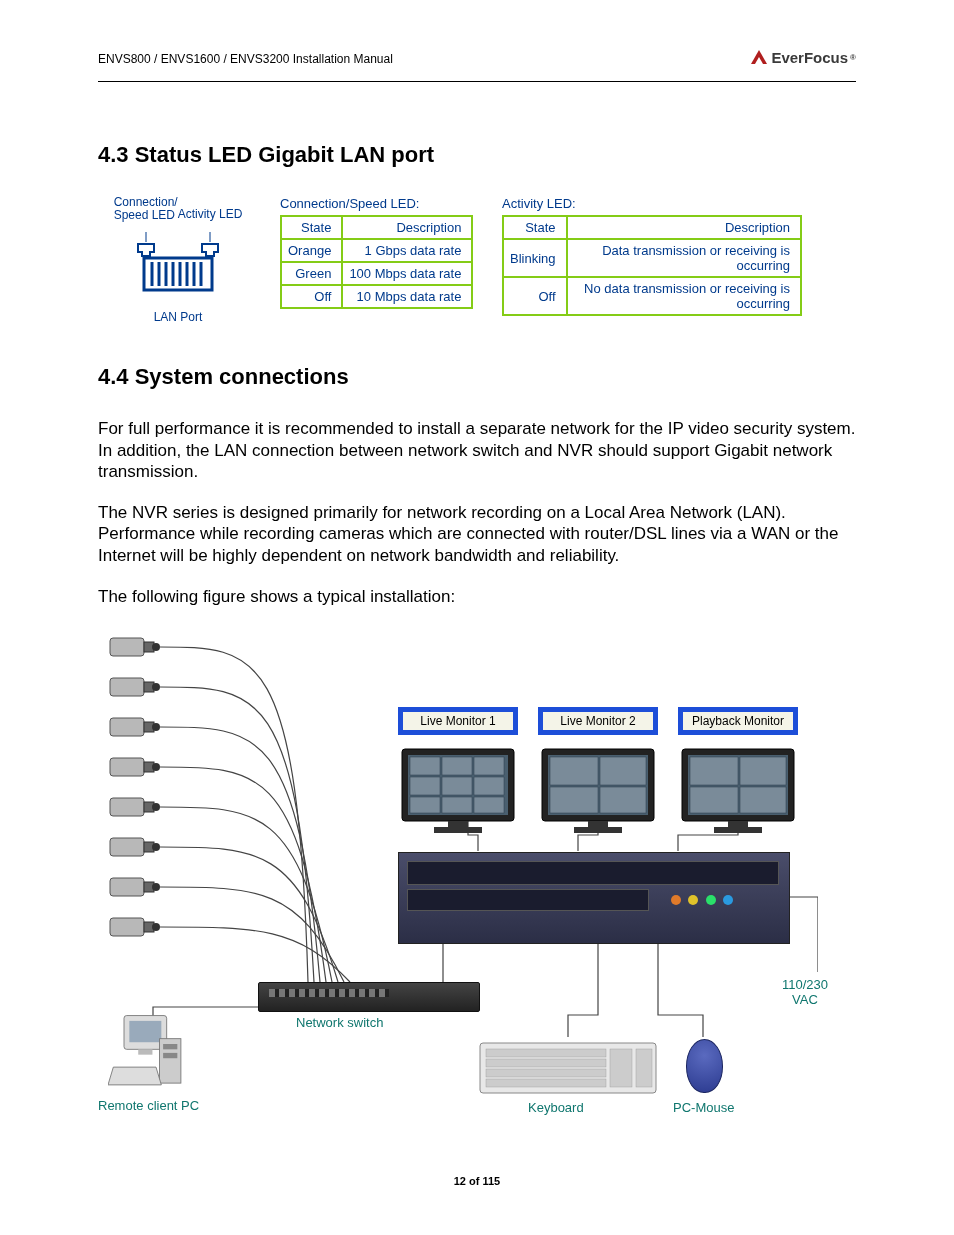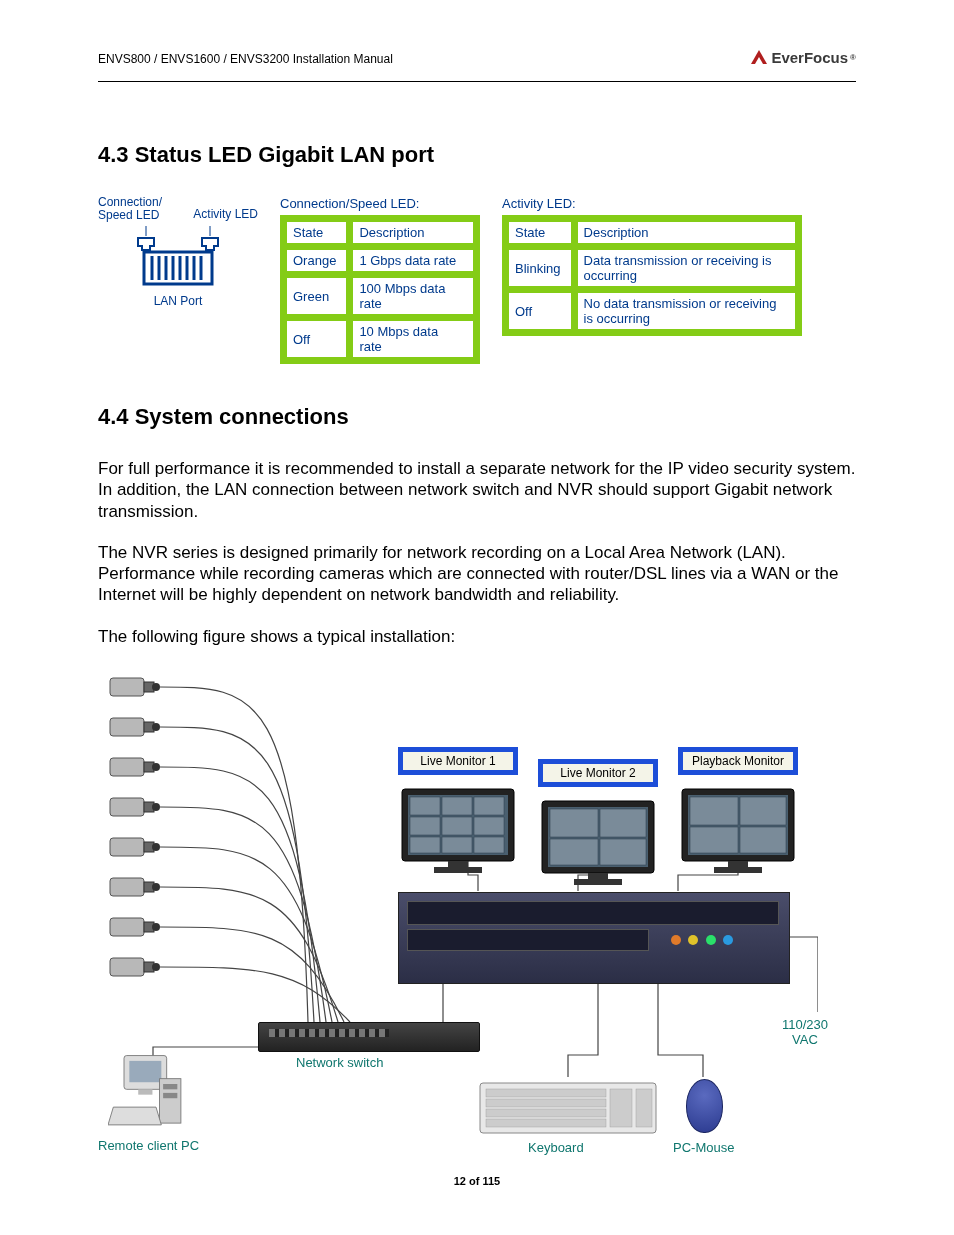--- a/index.html
+++ b/index.html
@@ -58,53 +58,53 @@
     align-items: flex-start;
   }
   .lanport-box {
     width: 160px;
     font-size: 12px;
     color: #003a8c;
     text-align: center;
   }
   .lanport-labels {
     display: flex;
-    justify-content: space-between;
+    justify-content: center;
     font-size: 12px;
     color: #003a8c;
     line-height: 1.1;
-    margin-bottom: 0;
+    margin-bottom: 6px;
   }
   .lanport-svg {
     width: 120px;
     height: 70px;
     margin: 0 auto;
     display: block;
   }
   .lanport-caption {
-    margin-top: 2px;
+    margin-top: 12px;
   }
 
   .led-block {
     flex: 0 0 auto;
   }
   .led-title {
     font-size: 13px;
     color: #003a8c;
     margin-bottom: 4px;
   }
   table.led {
     border-collapse: collapse;
     font-size: 13px;
     color: #003a8c;
   }
   table.led th, table.led td {
-    border: 7px solid #84cc16;
+    border: 2px solid #84cc16;
     padding: 3px 10px 3px 6px;
-    text-align: left;
+    text-align: right;
     font-weight: normal;
   }
   .led1 { width: 200px; }
   .led2 { width: 300px; }
 
   
   .fig2 {
     position: relative;
     width: 720px;
     height: 490px;
@@ -393,21 +393,21 @@
             <rect x="44" y="30" width="30" height="18"></rect>
             <rect x="76" y="30" width="30" height="18"></rect>
           <rect x="12" y="50" width="30" height="16"></rect>
             <rect x="44" y="50" width="30" height="16"></rect>
             <rect x="76" y="50" width="30" height="16"></rect>
         </g>
         <rect x="50" y="74" width="20" height="6" fill="#333"></rect>
         <rect x="36" y="80" width="48" height="6" fill="#333"></rect>
       </svg>
     </div>
-    <div class="monitor" style="left:440px;top:92px">
+    <div class="monitor" style="left:440px;top:80px">
       <div class="monitor-header">Live Monitor 2</div>
       <svg viewBox="0 0 120 90">
         <rect x="4" y="2" width="112" height="72" rx="3" fill="#222" stroke="#000"></rect>
         <rect x="10" y="8" width="100" height="60" fill="#4a5f6f"></rect>
         <g fill="#7a8b99" stroke="#2a3a48" stroke-width="0.5">
           <rect x="12" y="10" width="48" height="28"></rect>
             <rect x="62" y="10" width="46" height="28"></rect>
           <rect x="12" y="40" width="48" height="26"></rect>
             <rect x="62" y="40" width="46" height="26"></rect>
         </g>

